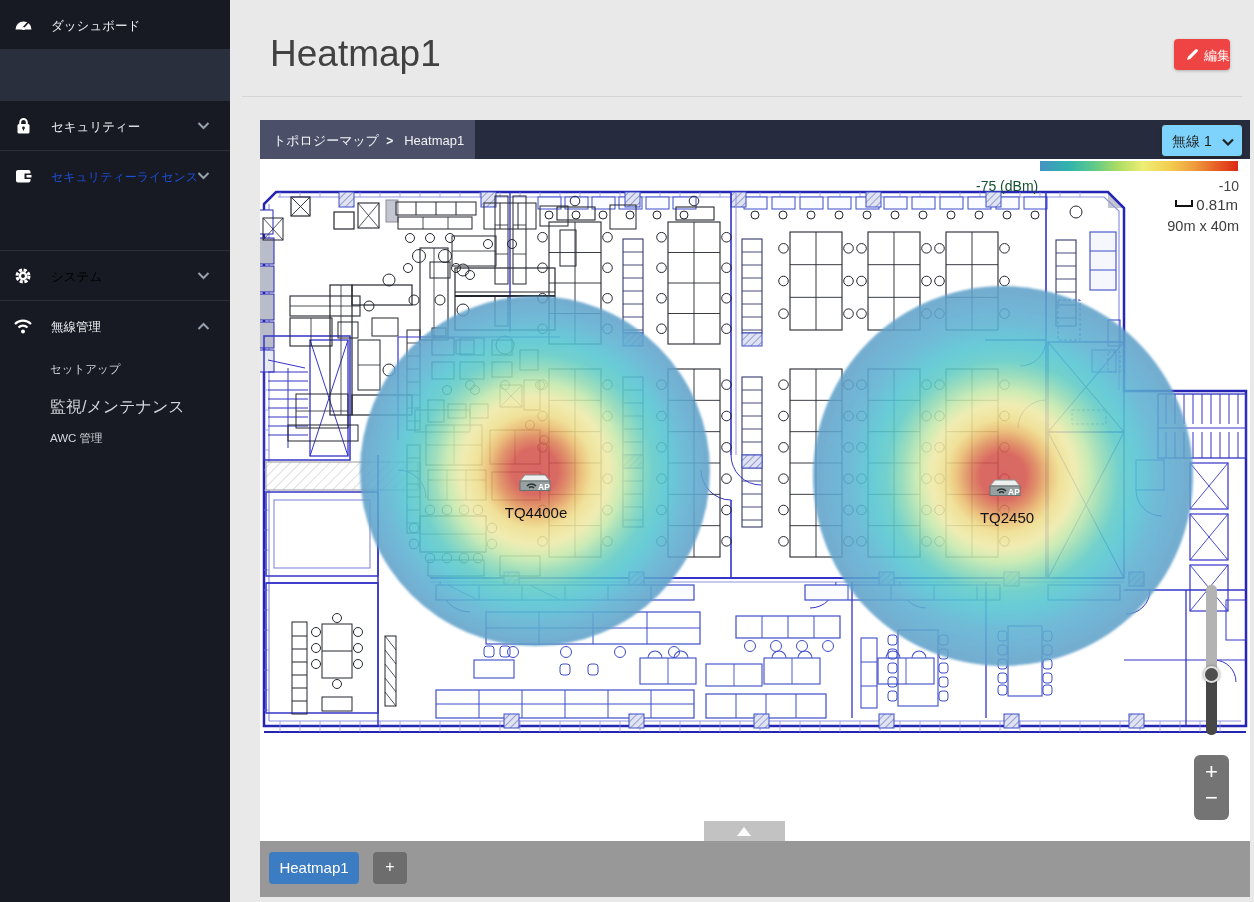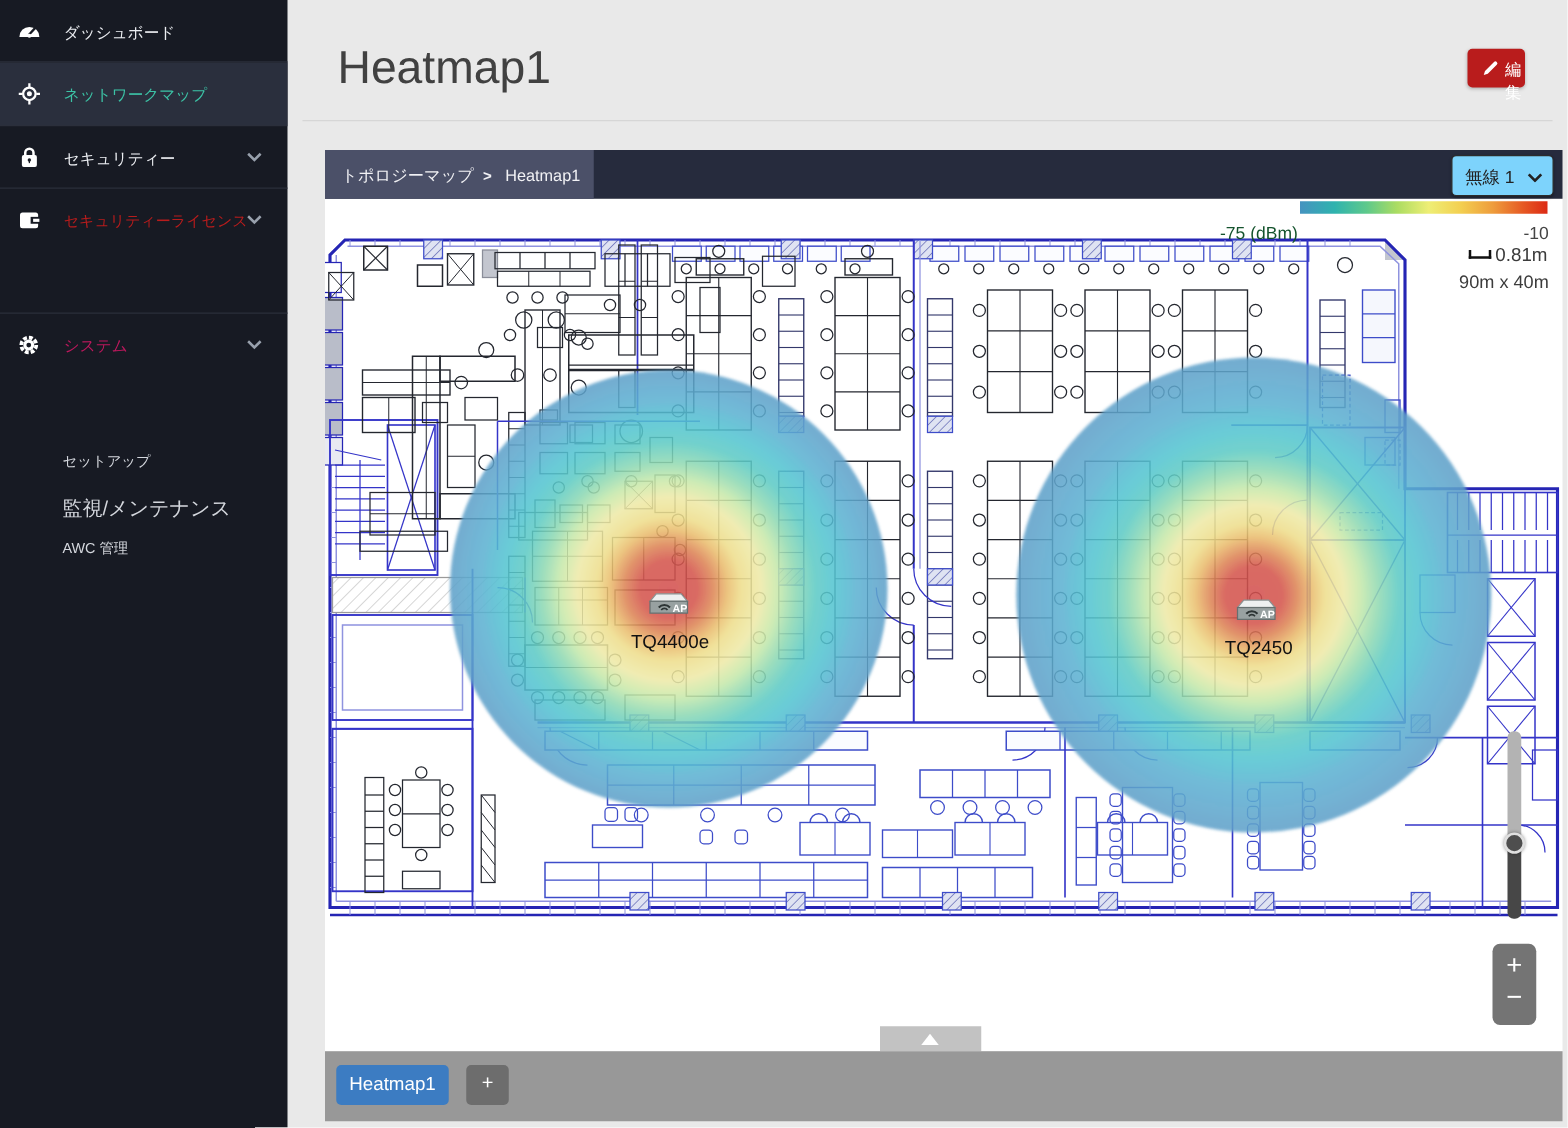--- a/index.html
+++ b/index.html
@@ -14,81 +14,81 @@
 
   <div style="position:absolute;left:0;top:0;width:230px;height:50px;border-bottom:1px solid #2b2f3b">
     <svg style="position:absolute;left:14px;top:16px" width="19" height="18" viewBox="0 0 19 18">
         <path d="M1.5,13.5 A8,8 0 1 1 17.5,13.5 Z" fill="#fff"></path>
         <line x1="9" y1="12" x2="14" y2="6.5" stroke="#171a23" stroke-width="1.8"></line>
         <circle cx="9.5" cy="12.5" r="1.6" fill="#fff"></circle>
       </svg>
     <span style="position:absolute;left:51px;top:18px;font-size:12.5px;color:#eceef2">ダッシュボード</span>
   </div>
 
-  <div style="position:absolute;left:0;top:50px;width:230px;height:50px">
-    <svg style="position:absolute;left:14px;top:66px;top:16px" width="19" height="18" viewBox="0 0 19 18">
-        <circle cx="9.5" cy="9" r="5" fill="none" stroke="#fff" stroke-width="1.8"></circle>
-        <circle cx="9.5" cy="9" r="2" fill="#fff"></circle>
-        <line x1="9.5" y1="0.5" x2="9.5" y2="3.5" stroke="#fff" stroke-width="1.8"></line>
-        <line x1="9.5" y1="14.5" x2="9.5" y2="17.5" stroke="#fff" stroke-width="1.8"></line>
-        <line x1="1" y1="9" x2="4" y2="9" stroke="#fff" stroke-width="1.8"></line>
-        <line x1="15" y1="9" x2="18" y2="9" stroke="#fff" stroke-width="1.8"></line>
-      </svg>
-    <span style="position:absolute;left:51px;top:18px;font-size:12.5px;color:#3cc3a6">ネットワークマップ</span>
-  </div>
 
   <div style="position:absolute;left:0;top:100px;width:230px;height:50px;border-top:1px solid #2b2f3b">
     <svg style="position:absolute;left:15px;top:16px" width="17" height="18" viewBox="0 0 17 18">
         <rect x="2.5" y="7" width="12" height="9.5" rx="1.5" fill="#fff"></rect>
         <path d="M5.2,7 V5.2 a3.3,3.3 0 0 1 6.6,0 V7" fill="none" stroke="#fff" stroke-width="2"></path>
         <circle cx="8.5" cy="11" r="1.4" fill="#171a23"></circle>
         <rect x="8" y="11" width="1" height="2.5" fill="#171a23"></rect>
       </svg>
     <span style="position:absolute;left:51px;top:18px;font-size:12.5px;color:#eceef2">セキュリティー</span>
     <svg style="position:absolute;left:197px;top:20px" width="13" height="9" viewBox="0 0 13 9">
         <polyline points="1.5,2 6.5,7 11.5,2" fill="none" stroke="#98a0ac" stroke-width="2"></polyline>
       </svg>
   </div>
 
   <div style="position:absolute;left:0;top:150px;width:230px;height:50px;border-top:1px solid #2b2f3b">
     <svg style="position:absolute;left:15px;top:17px" width="17" height="16" viewBox="0 0 17 16">
         <rect x="1" y="2" width="14.5" height="12.5" rx="2" fill="#fff"></rect>
         <rect x="9.5" y="5.5" width="7" height="5.5" fill="#171a23"></rect>
         <rect x="11.5" y="7" width="5" height="2.5" fill="#fff"></rect>
       </svg>
-    <span style="position:absolute;left:51px;top:18px;font-size:12px;color:#b91c1c">セキュリティーライセンス</span>
+    <span style="position:absolute;left:51px;top:18px;font-size:12px;color:#1d4ed8">セキュリティーライセンス</span>
     <svg style="position:absolute;left:197px;top:20px" width="13" height="9" viewBox="0 0 13 9">
         <polyline points="1.5,2 6.5,7 11.5,2" fill="none" stroke="#98a0ac" stroke-width="2"></polyline>
       </svg>
   </div>
 
 
   <div style="position:absolute;left:0;top:250px;width:230px;height:50px;border-top:1px solid #2b2f3b">
     <svg style="position:absolute;left:14px;top:16px" width="18" height="18" viewBox="0 0 18 18">
         <circle cx="9" cy="9" r="6" fill="none" stroke="#fff" stroke-width="3" stroke-dasharray="3.1 1.6"></circle>
         <circle cx="9" cy="9" r="4.4" fill="#fff"></circle>
         <circle cx="9" cy="9" r="1.9" fill="#171a23"></circle>
       </svg>
-    <span style="position:absolute;left:51px;top:18px;font-size:12.5px;color:#be185d">システム</span>
+    <span style="position:absolute;left:51px;top:18px;font-size:12.5px;color:#000000">システム</span>
     <svg style="position:absolute;left:197px;top:20px" width="13" height="9" viewBox="0 0 13 9">
         <polyline points="1.5,2 6.5,7 11.5,2" fill="none" stroke="#98a0ac" stroke-width="2"></polyline>
       </svg>
   </div>
 
+  <div style="position:absolute;left:0;top:300px;width:230px;height:50px;border-top:1px solid #2b2f3b">
+    <svg style="position:absolute;left:13px;top:17px" width="20" height="16" viewBox="0 0 20 16">
+        <path d="M2,6 a11.3,11.3 0 0 1 16,0" fill="none" stroke="#fff" stroke-width="2.2"></path>
+        <path d="M5.5,9.5 a6.4,6.4 0 0 1 9,0" fill="none" stroke="#fff" stroke-width="2.2"></path>
+        <circle cx="10" cy="13.5" r="2" fill="#fff"></circle>
+      </svg>
+    <span style="position:absolute;left:51px;top:18px;font-size:12.5px;color:#eceef2">無線管理</span>
+    <svg style="position:absolute;left:197px;top:21px" width="13" height="9" viewBox="0 0 13 9">
+        <polyline points="1.5,7 6.5,2 11.5,7" fill="none" stroke="#98a0ac" stroke-width="2"></polyline>
+      </svg>
+  </div>
 
   <div style="position:absolute;left:50px;top:362px;font-size:11.5px;color:#d4d7dd">セットアップ</div>
 
   <div style="position:absolute;left:50px;top:397px;font-size:16px;color:#d4d7dd">監視/メンテナンス</div>
 
   <div style="position:absolute;left:50px;top:431px;font-size:11.5px;color:#d4d7dd">AWC 管理</div>
 </div>
 
 <div class="abs" style="left:270px;top:33px;font-size:37px;color:#414141">Heatmap1</div>
 
-<div class="abs" style="left:1174px;top:39px;width:46px;height:31px;background:#b91c1c;border-radius:4px;box-shadow:0 1px 3px rgba(0,0,0,0.25)">
+<div class="abs" style="left:1174px;top:39px;width:56px;height:31px;background:#ef4444;border-radius:4px;box-shadow:0 1px 3px rgba(0,0,0,0.25)">
   <svg style="position:absolute;left:11px;top:8px" width="15" height="15" viewBox="0 0 15 15">
       <path d="M2,13 L3,9.8 L10.2,2.6 a1.5,1.5 0 0 1 2.2,0 L12.4,2.6 a1.5,1.5 0 0 1 0,2.2 L5.2,12 Z" fill="#fff"></path>
     </svg>
   <span style="position:absolute;left:30px;top:8px;font-size:13px;color:#fff">編集</span>
 </div>
 
 <div class="abs" style="left:242px;top:96px;width:1000px;height:0;border-top:1px solid #d6d6d6"></div>
 
 <div class="abs" style="left:260px;top:159px;width:990px;height:682px;background:#ffffff"></div>
 

